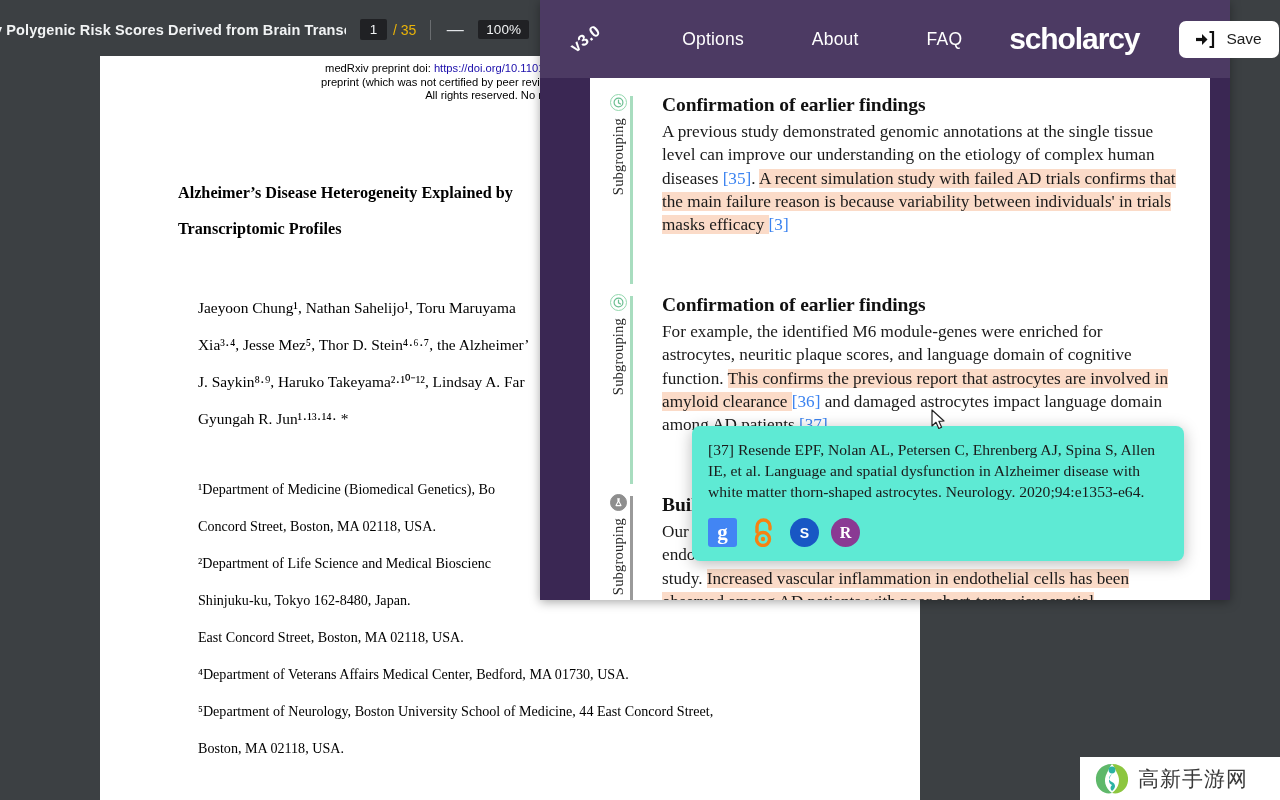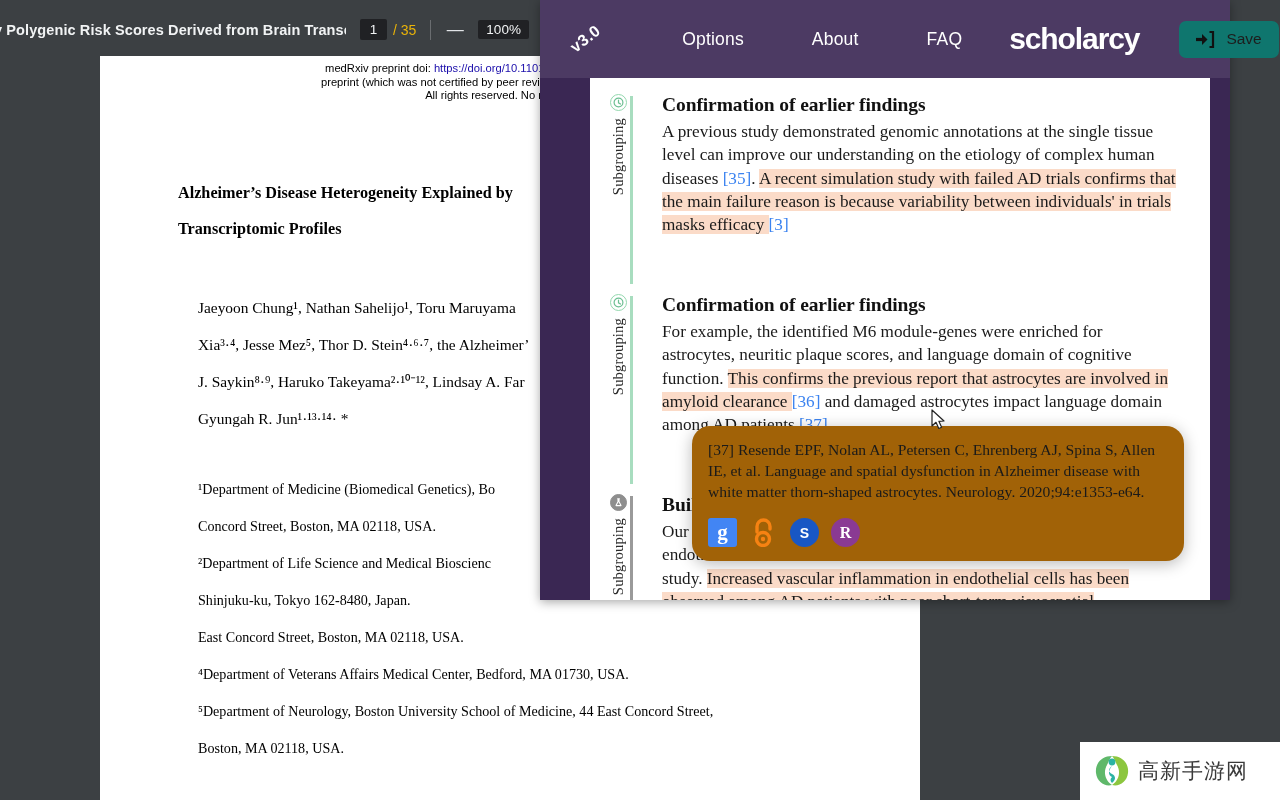--- a/index.html
+++ b/index.html
@@ -92,21 +92,21 @@
     color: #ffffff; font-size: 17.5px; text-decoration: none;
     font-family: "Liberation Sans", sans-serif; letter-spacing: .2px; margin-left: 32px;
   }
   .sc-logo {
     color: #ffffff; font-size: 30px; font-weight: bold;
     margin-left: 47px; letter-spacing: -1.1px;
     font-family: "Liberation Sans", sans-serif;
   }
   .sc-save {
     margin-left: 40px;
-    background: #0f766e; border: none; border-radius: 7px;
+    background: #ffffff; border: none; border-radius: 7px;
     height: 37px; padding: 0 17px;
     display: flex; align-items: center; gap: 11px;
     font-size: 15.5px; color: #1d1d1d; cursor: pointer;
     font-family: "Liberation Sans", sans-serif;
   }
 
   .sc-body {
     position: relative; height: 522px; background: #2f1f46;
     display: flex;
   }
@@ -153,21 +153,21 @@
   .card-text {
     font-family: "Liberation Serif", serif;
     font-size: 17.2px; line-height: 23.3px; color: #1a1a1a;
   }
   .hl { background: #fbdbc8; }
   .ref { color: #3b83f0; cursor: pointer; }
 
   
   .ref-tooltip {
     position: absolute; left: 692px; top: 426px; width: 492px;
-    background: #a16207; border-radius: 18px;
+    background: #5eead4; border-radius: 8px;
     box-shadow: 0 3px 16px rgba(0,0,0,.28);
     padding: 14px 18px 14px 16px;
     z-index: 40;
     font-family: "Liberation Serif", serif;
   }
   .ref-tooltip p { font-size: 15.6px; line-height: 20.8px; color: #1a1a1a; }
   .ref-icons { display: flex; gap: 12px; margin-top: 16px; }
   .ref-icons > div { cursor: pointer; }
   .ico-gs {
     width: 29px; height: 29px; background: #4285f4; border-radius: 3px;
@@ -183,21 +183,21 @@
   .ico-rg {
     width: 29px; height: 29px; background: #8a3a93; border-radius: 50%;
     color: #fff; font-family: "Liberation Serif", serif; font-size: 16px; font-weight: bold;
     display: flex; align-items: center; justify-content: center;
   }
   .cursor-arrow { position: absolute; left: 931px; top: 409px; z-index: 45; }
 
   
   .watermark {
     position: absolute; right: 0; bottom: 0;
-    width: 200px; height: 58px; background: #ffffff;
+    width: 200px; height: 43px; background: #ffffff;
     display: flex; align-items: center; gap: 8px; padding-left: 14px;
     z-index: 60;
   }
   .wm-text {
     font-family: "DejaVu Sans", sans-serif; font-size: 21px;
     color: #3a3a3a; letter-spacing: 1px;
   }
 </style>
 </head>
 <body>

